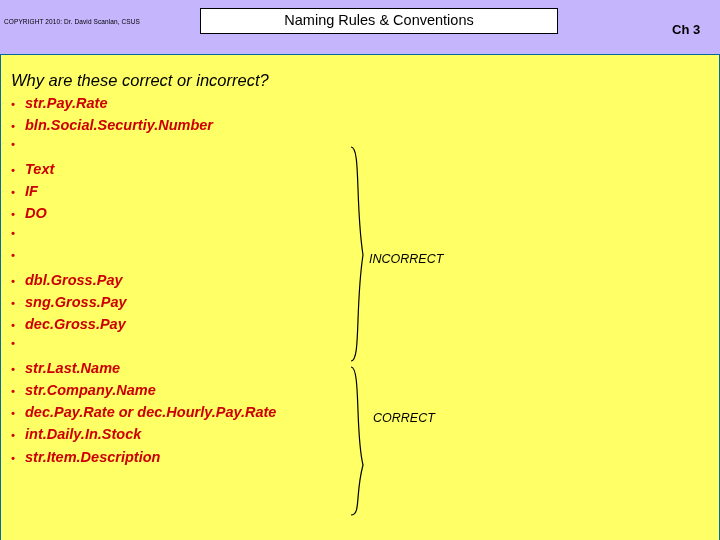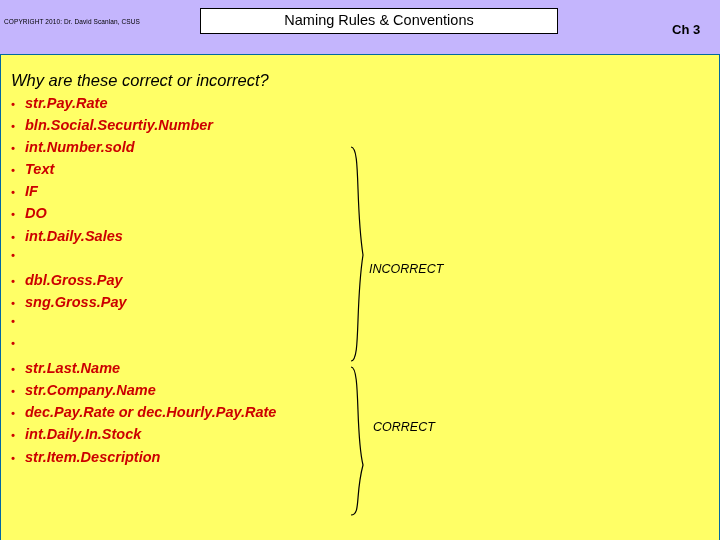--- a/index.html
+++ b/index.html
@@ -102,22 +102,22 @@
     color: #cc0000;
     line-height: 1;
   }
   
   .brace-label {
     position: absolute;
     font-size: 12.5px;
     color: #000000;
     white-space: nowrap;
   }
-  .label-incorrect { left: 368px; top: 197px; margin-top: 10px; }
-  .label-correct   { left: 372px; top: 365px; }
+  .label-incorrect { left: 368px; top: 197px; }
+  .label-correct   { left: 372px; top: 356px; }
   .brace-svg {
     position: absolute;
     left: 340px;
     top: 88px;
     width: 40px;
     height: 380px;
   }
 </style>
 </head>
 <body>
@@ -140,51 +140,50 @@
       <div class="bullet">
         <span class="dot">•</span>
         <span>str.Pay.Rate</span>
       </div>
       <div class="bullet">
         <span class="dot">•</span>
         <span>bln.Social.Securtiy.Number</span>
       </div>
       <div class="bullet">
         <span class="dot">•</span>
-        <span>int.Number.sold</span>
       </div>
       <div class="bullet">
         <span class="dot">•</span>
         <span>Text</span>
       </div>
       <div class="bullet">
         <span class="dot">•</span>
         <span>IF</span>
       </div>
       <div class="bullet">
         <span class="dot">•</span>
         <span>DO</span>
       </div>
       <div class="bullet">
         <span class="dot">•</span>
-        <span>int.Daily.Sales</span>
       </div>
       <div class="bullet">
         <span class="dot">•</span>
       </div>
       <div class="bullet">
         <span class="dot">•</span>
         <span>dbl.Gross.Pay</span>
       </div>
       <div class="bullet">
         <span class="dot">•</span>
         <span>sng.Gross.Pay</span>
       </div>
       <div class="bullet">
         <span class="dot">•</span>
+        <span>dec.Gross.Pay</span>
       </div>
       <div class="bullet">
         <span class="dot">•</span>
       </div>
       <div class="bullet">
         <span class="dot">•</span>
         <span>str.Last.Name</span>
       </div>
       <div class="bullet">
         <span class="dot">•</span>

